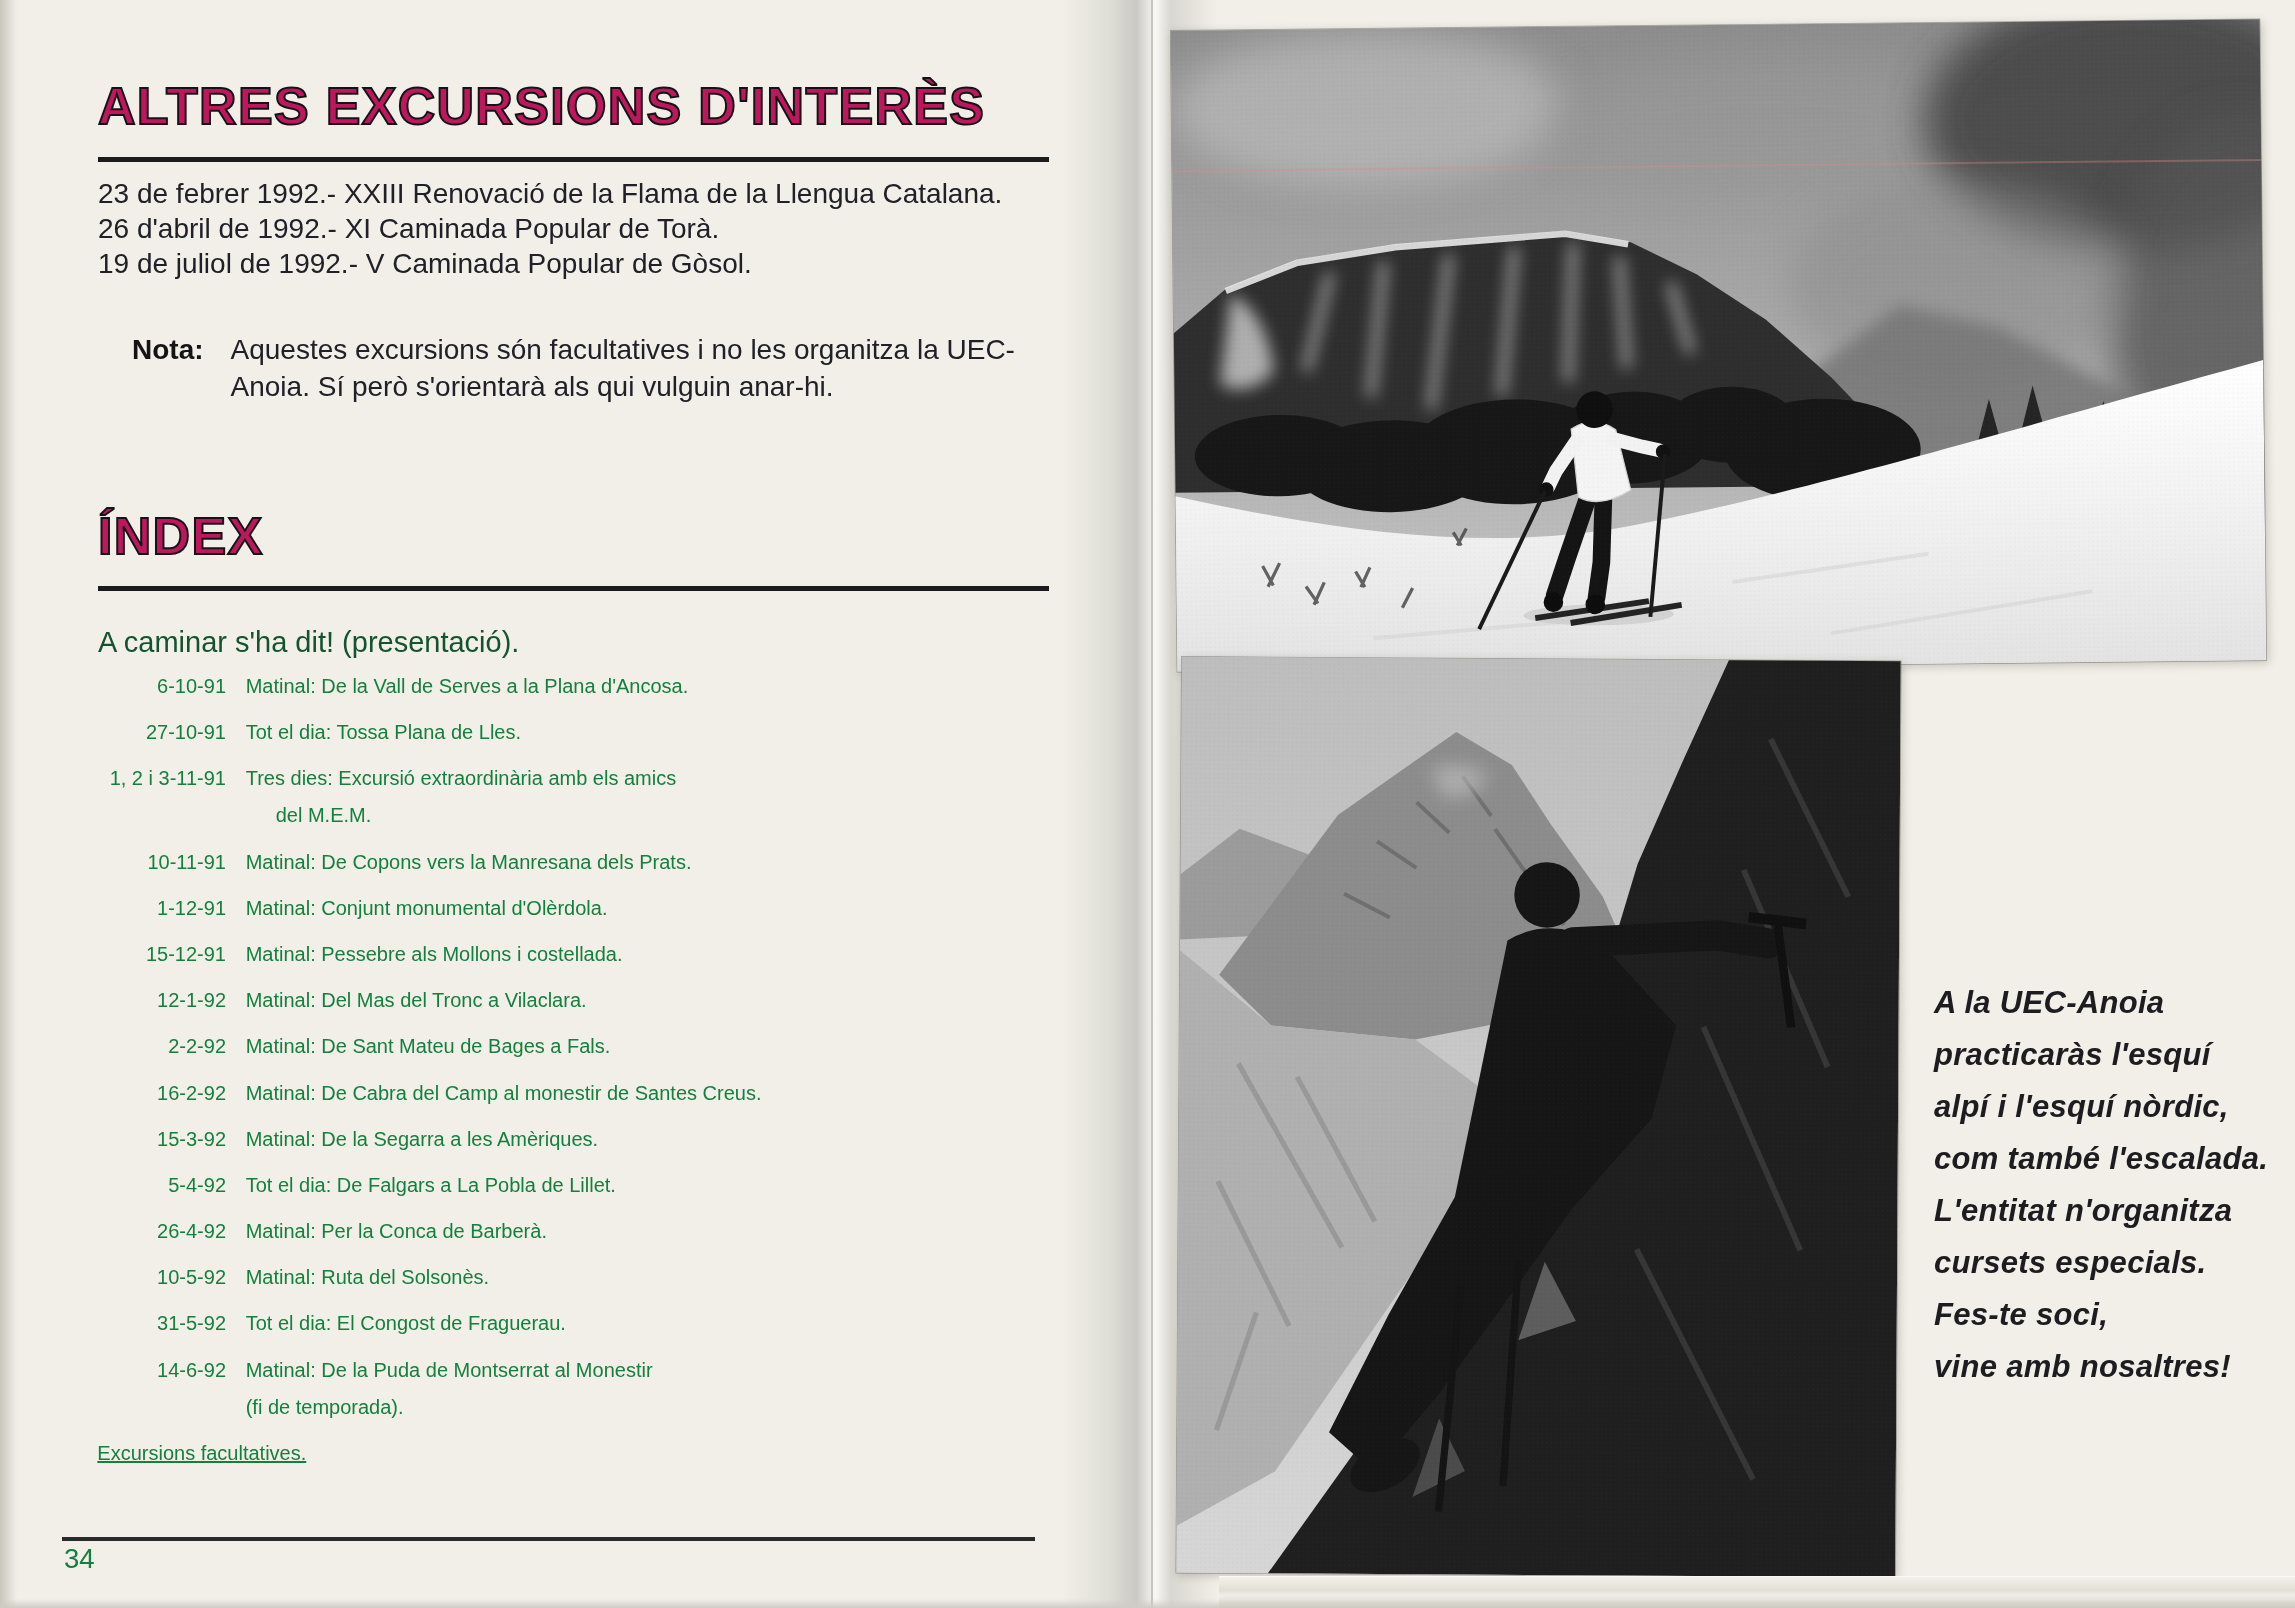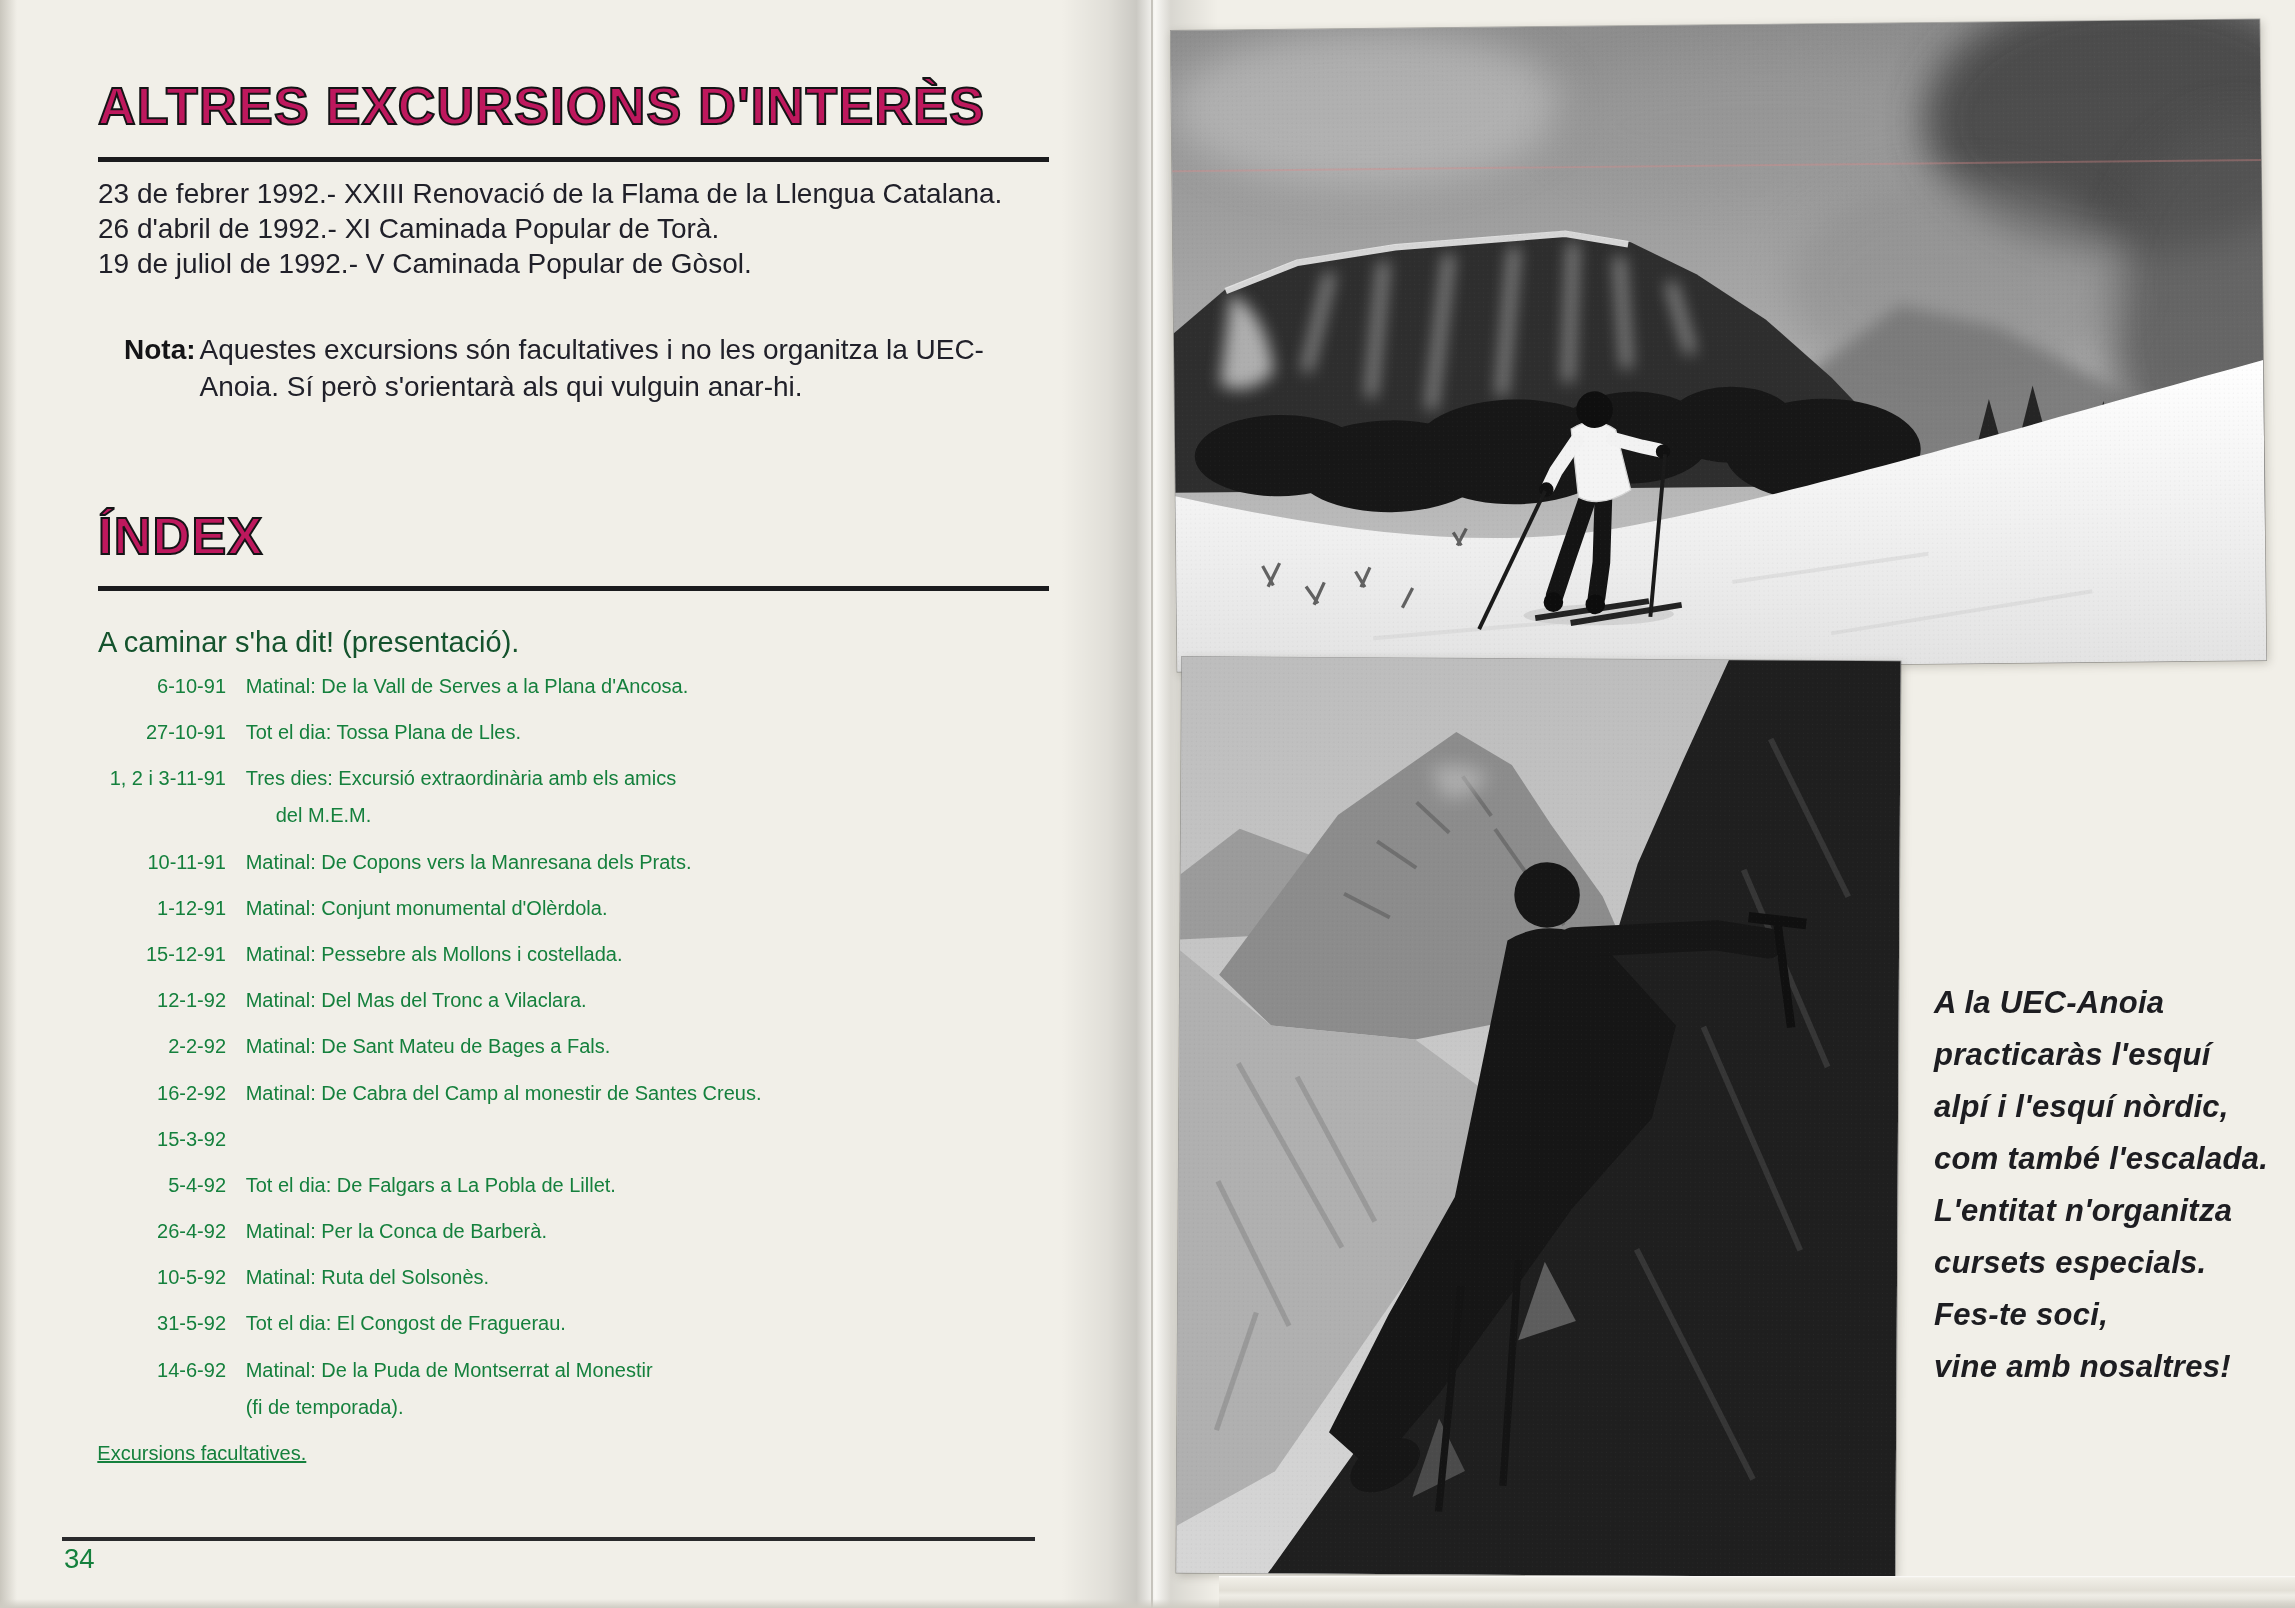--- a/index.html
+++ b/index.html
@@ -38,22 +38,22 @@
   }
   #heading{top:76px;}
   #index-heading{top:506px;}
   .rule{position:absolute;background:#1b1b1d;}
   #rule-1{left:98px;top:157px;width:951px;height:5.2px;}
   #rule-2{left:98px;top:586px;width:951px;height:5.2px;}
   #rule-3{left:62px;top:1537px;width:973px;height:3.9px;background:#2a2a2c;}
 
   .dates{position:absolute;left:98px;top:176px;width:970px;font-size:28px;line-height:35px;color:#202029;}
   .note{
-    position:absolute;left:124px;top:331px;width:917px;
-    display:grid;grid-template-columns:auto 1fr;column-gap:4px;
+    position:absolute;left:132px;top:331px;width:917px;
+    display:grid;grid-template-columns:auto 1fr;column-gap:27px;
     font-size:28px;line-height:37px;color:#202029;
   }
   .note-label{font-weight:bold;color:#141416;}
   .note-text{white-space:pre-line;}
 
   .index-intro{position:absolute;left:98px;top:626px;font-size:29px;color:#14532d;}
   .index-list{position:absolute;left:98px;top:668px;width:956px;font-size:20px;line-height:37px;color:#15803d;}
   .index-row{display:flex;align-items:flex-start;margin-bottom:9.2px;}
   .index-date{min-width:128px;text-align:right;flex:none;}
   .index-desc{margin-left:19.7px;white-space:pre-line;}
@@ -131,20 +131,21 @@
       <div class="index-row">
           <span class="index-date">2-2-92</span>
           <span class="index-desc">Matinal: De Sant Mateu de Bages a Fals.</span>
         </div>
       <div class="index-row">
           <span class="index-date">16-2-92</span>
           <span class="index-desc">Matinal: De Cabra del Camp al monestir de Santes Creus.</span>
         </div>
       <div class="index-row">
           <span class="index-date">15-3-92</span>
+          <span class="index-desc">Matinal: De la Segarra a les Amèriques.</span>
         </div>
       <div class="index-row">
           <span class="index-date">5-4-92</span>
           <span class="index-desc">Tot el dia: De Falgars a La Pobla de Lillet.</span>
         </div>
       <div class="index-row">
           <span class="index-date">26-4-92</span>
           <span class="index-desc">Matinal: Per la Conca de Barberà.</span>
         </div>
       <div class="index-row">

